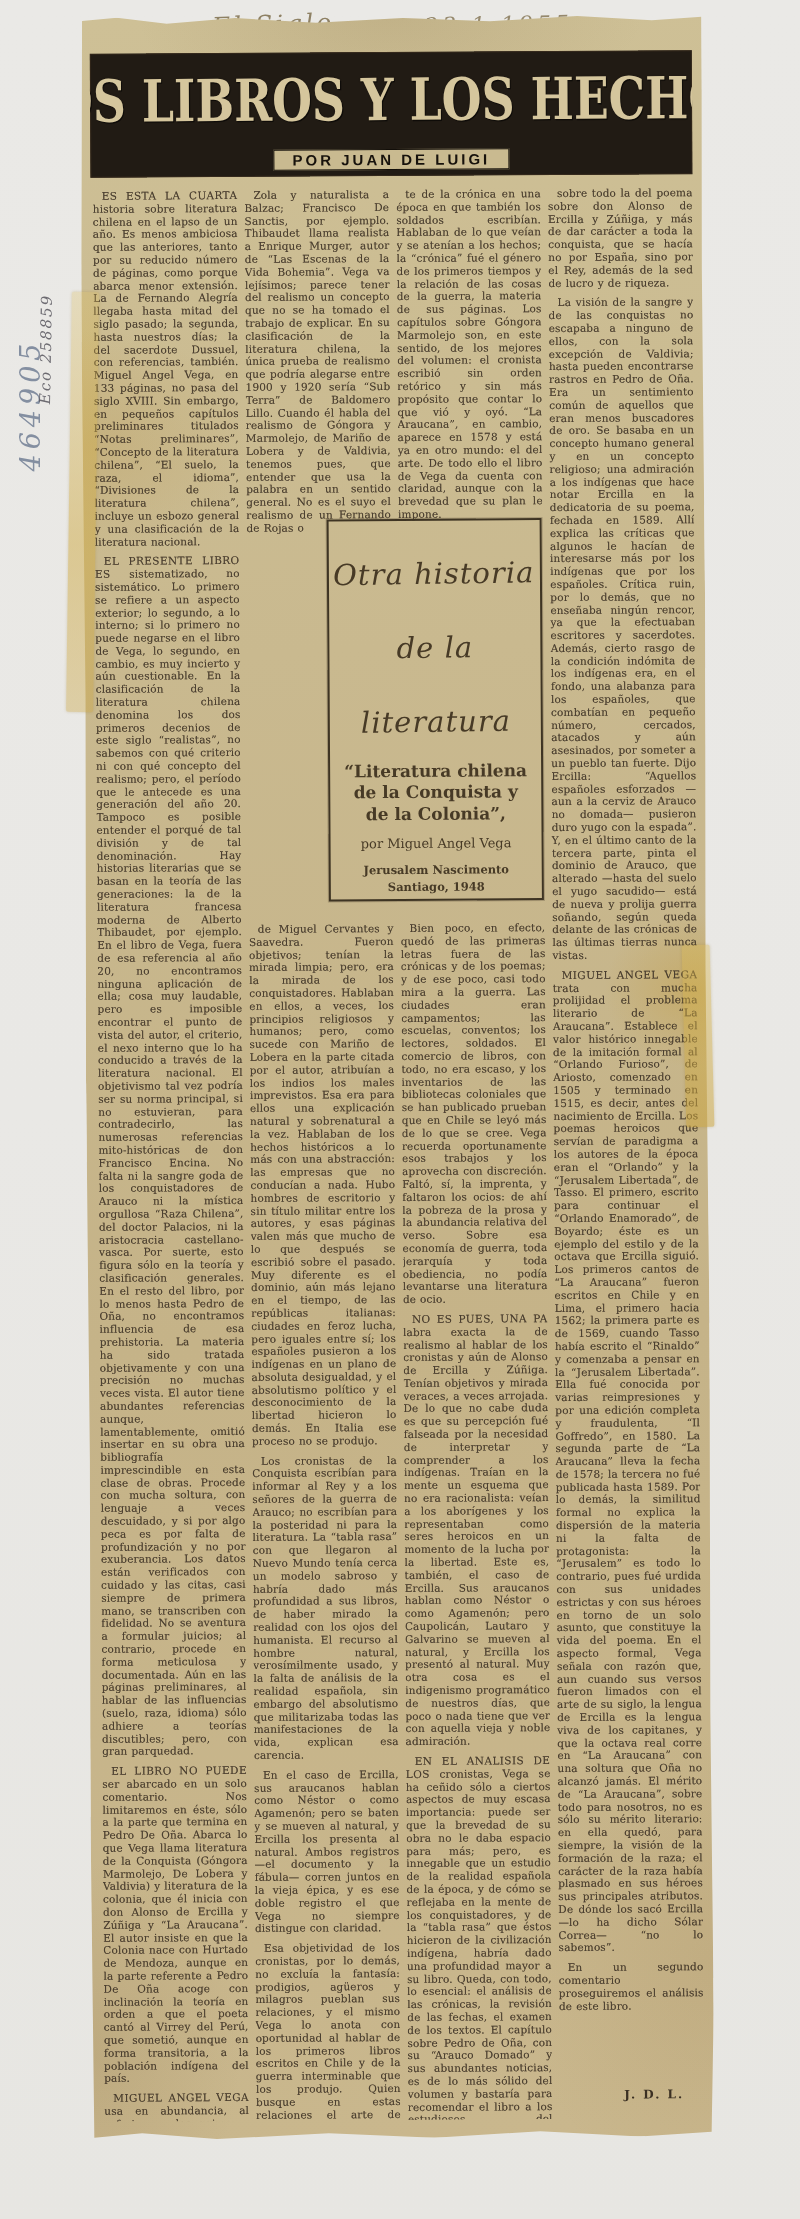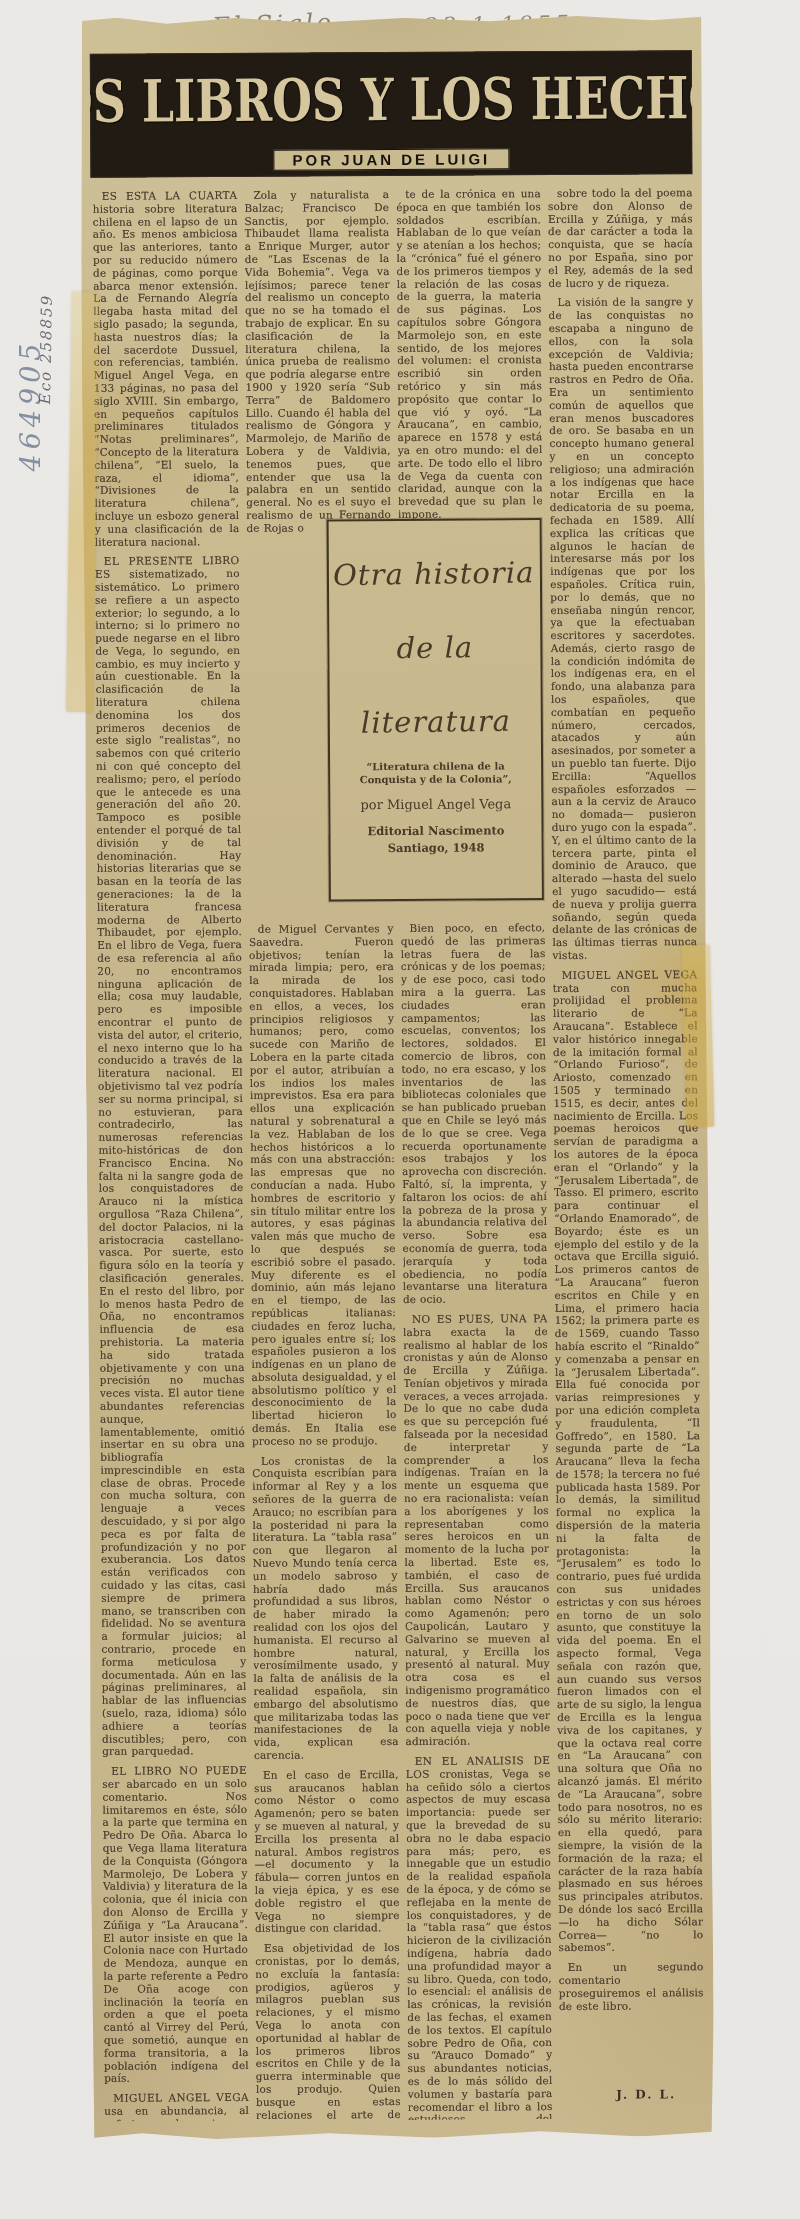--- a/index.html
+++ b/index.html
@@ -55,32 +55,32 @@
     color:#41362a;font-size:10.5px;line-height:1.22;
   }
   .col{flex:1;min-width:0;overflow:hidden;text-align:justify;hyphens:auto;
     letter-spacing:.15px;word-spacing:.5px;opacity:.93;
     text-shadow:0 0 .5px rgba(62,48,28,.55);}
   .para{margin:0 0 7px;text-indent:9px;}
   .lead{font-weight:normal;letter-spacing:.4px;}
   .part-above{height:350px;overflow:hidden;}
   .box-spacer{height:384px;}
   .signature{
-    position:absolute;right:28px;bottom:16px;
+    position:absolute;right:20px;bottom:16px;
     font-weight:bold;font-size:12px;letter-spacing:2px;color:#3b3023;
   }
   
   .inset-box{
     position:absolute;left:244px;top:503px;width:211px;height:378px;
     border:2px solid #3e3423;box-shadow:0 0 0 1px rgba(62,52,35,.25);
     text-align:center;color:#473a26;
   }
   .inset-title{margin-top:16px;font-style:italic;font-family:"DejaVu Serif",serif;
     font-size:29px;line-height:74px;letter-spacing:1px;transform:rotate(-.5deg);}
-  .inset-work{margin:2px 10px 0;font-weight:bold;font-size:10px;line-height:1.25;}
+  .inset-work{margin:2px 10px 0;font-weight:bold;font-size:17px;line-height:1.25;}
   .inset-author{margin-top:11px;font-size:13px;}
   .inset-pub{margin-top:11px;font-weight:bold;font-size:11.5px;line-height:1.5;}
   
   .tape{position:absolute;border-radius:2px;}
   .tape-left{left:69px;top:292px;width:27px;height:420px;transform:rotate(.8deg);
     background:linear-gradient(180deg,rgba(216,186,92,.30),rgba(206,170,70,.52) 60%,rgba(200,162,60,.38));
     box-shadow:0 0 3px rgba(150,120,40,.3);}
   .tape-right{left:684px;top:945px;width:28px;height:182px;transform:rotate(-1.5deg);
     background:linear-gradient(180deg,rgba(214,182,84,.42),rgba(202,164,62,.55));
     box-shadow:0 0 3px rgba(150,120,40,.3);}
@@ -145,21 +145,21 @@
 
   <div class="inset-box">
     <div class="inset-title">
       <span>Otra historia</span><br>
       <span>de la</span><br>
       <span>literatura</span>
     </div>
     <div class="inset-work">“Literatura chilena de la Conquista y de la Colonia”,</div>
     <div class="inset-author">por Miguel Angel Vega</div>
     <div class="inset-pub">
-      <span>Editorial Nascimento</span><br>
+      <span>Jerusalem Nascimento</span><br>
       <span>Santiago, 1948</span>
     </div>
   </div>
 
 </div>
 
 <div class="tape tape-left"></div>
 <div class="tape tape-right"></div>
 
 </body></html>

